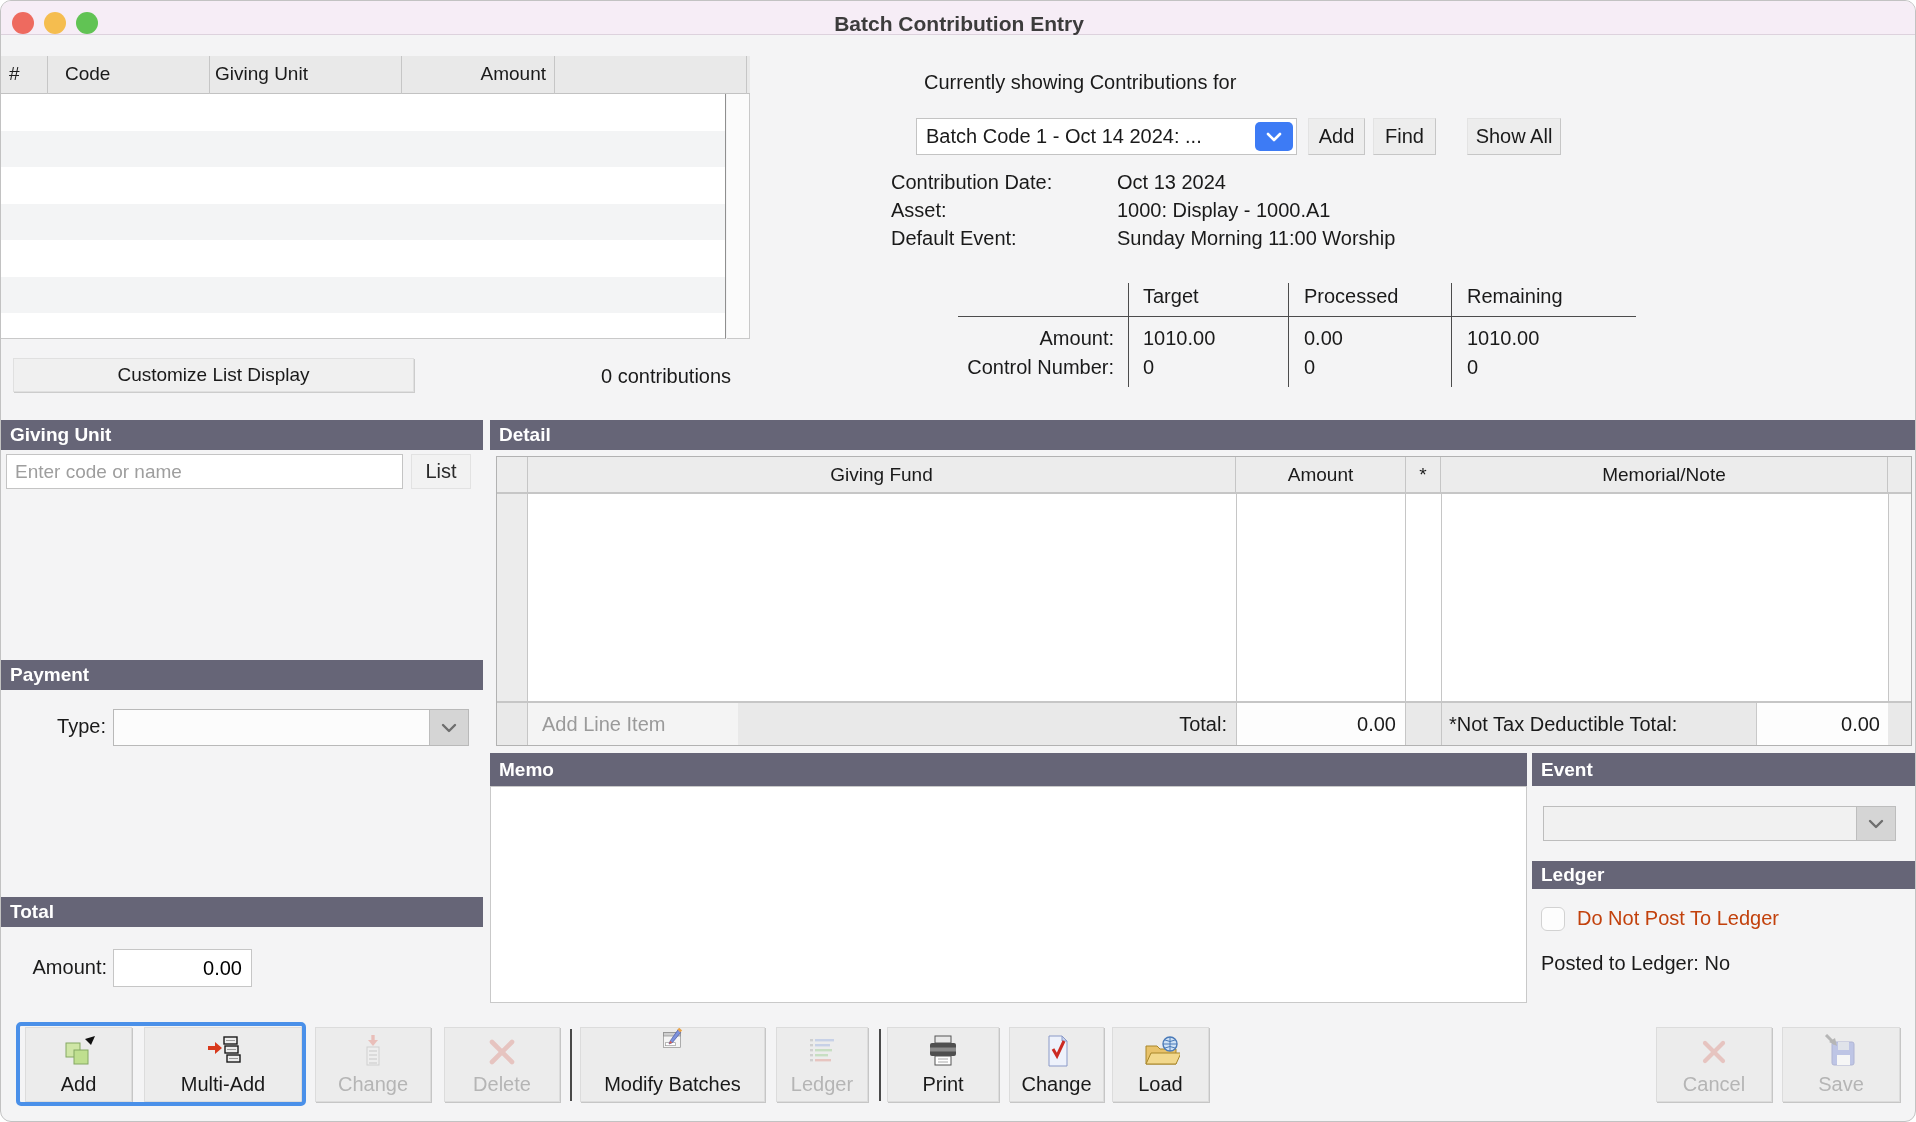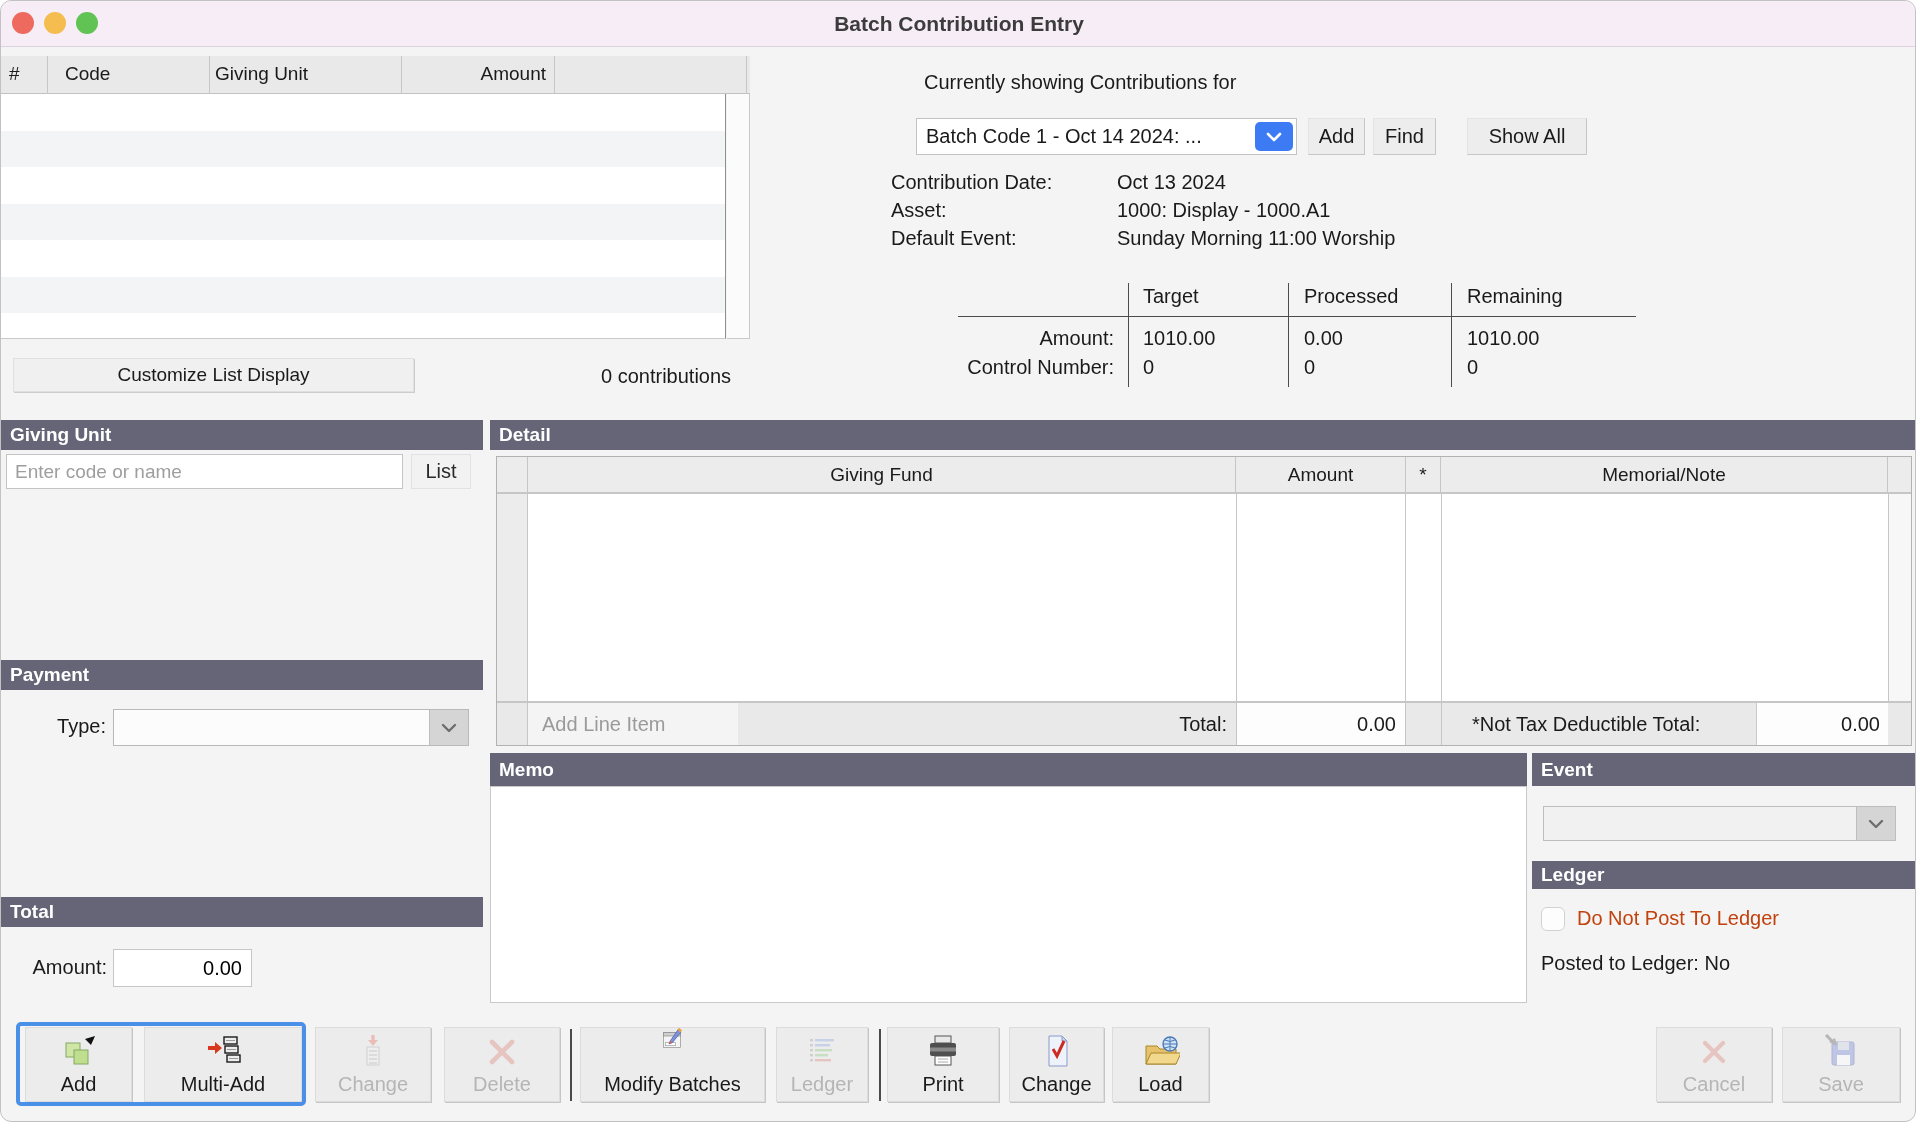--- a/index.html
+++ b/index.html
@@ -4,21 +4,21 @@
 <style>
   html,body{margin:0;padding:0;background:#ffffff;}
   #app{
     position:relative;width:1916px;height:1122px;
     font-family:"Liberation Sans",sans-serif;
     background:#f4f4f5;color:#1a1a1a;
     border-radius:11px;overflow:hidden;border:1px solid #c2c2c2;box-sizing:border-box;
   }
   .abs{position:absolute;box-sizing:border-box;}
   
-  .titlebar{left:0;top:0;width:1916px;height:46px;background:#f6edf6;border-bottom:1px solid #ddd2dd;}
+  .titlebar{left:0;top:0;width:1916px;height:34px;background:#f6edf6;border-bottom:1px solid #ddd2dd;}
   .dot{position:absolute;top:11px;width:22px;height:22px;border-radius:50%;}
   .win-title{position:absolute;left:0;top:0;width:100%;height:46px;line-height:46px;text-align:center;font-size:21px;font-weight:bold;color:#3c3c3c;}
   
   .list-header{left:0;top:55px;width:749px;height:38px;background:#e9e9e9;border-bottom:1px solid #c2c2c2;font-size:19px;}
   .list-header span{position:absolute;top:7px;}
   .vsep{position:absolute;top:0;width:1px;height:38px;background:#c6c6c6;}
   .list-body{left:0;top:93px;width:725px;height:245px;background:#fff;border-bottom:1px solid #c9c9c9;border-right:1px solid #8f8f8f;overflow:hidden;}
   .lrow{height:36.5px;}
   .lrow:nth-child(even){background:#f3f4f5;}
   .list-scroll{left:726px;top:93px;width:23px;height:245px;background:#fbfbfb;border-right:1px solid #c9c9c9;border-bottom:1px solid #c9c9c9;}
@@ -60,21 +60,21 @@
   .w-gut{width:31px;} .w-fund{width:708px;} .w-amt{width:170px;} .w-star{width:35px;} .w-memo{width:447px;} .w-scr{width:23px;}
   .body-gut{background:#ececec;border-right:1px solid #c6c6c6;}
   .body-amt{border-left:1px solid #c6c6c6;border-right:1px solid #c6c6c6;}
   .body-memo{border-left:1px solid #c6c6c6;}
   .body-scr{background:#f7f7f7;border-left:1px solid #c6c6c6;}
   .tot-gut{border-right:1px solid #c6c6c6;}
   .tot-fund{display:flex;align-items:center;}
   .add-line{width:210px;height:100%;background:#f4f4f4;color:#9a9a9a;display:flex;align-items:center;padding-left:14px;box-sizing:border-box;}
   .tot-label{margin-left:auto;padding-right:9px;}
   .tot-amt{background:#fdfdfd;border-left:1px solid #c6c6c6;border-right:1px solid #c6c6c6;display:flex;align-items:center;justify-content:flex-end;padding-right:9px;}
-  .tot-memo{border-left:1px solid #c6c6c6;display:flex;align-items:center;padding-left:23px;}
+  .tot-memo{border-left:1px solid #c6c6c6;display:flex;align-items:center;}
   .ntd-label{padding-left:7px;}
   .ntd-val{margin-left:auto;width:132px;height:100%;background:#fdfdfd;border-left:1px solid #c9c9c9;display:flex;align-items:center;justify-content:flex-end;padding-right:8px;box-sizing:border-box;}
   
   .memo-area{left:489px;top:785px;width:1037px;height:217px;background:#fff;border:1px solid #c9c9c9;resize:none;outline:none;font-family:"Liberation Sans",sans-serif;font-size:19px;}
   .event-select{left:1542px;top:805px;width:353px;height:35px;background:#f1f1f1;border:1px solid #bdbdbd;}
   .checkbox{left:1540px;top:906px;width:24px;height:24px;background:#fdfdfd;border:1.5px solid #d2d2d2;border-radius:6px;}
   .cb-label{left:1576px;top:906px;font-size:20px;color:#c2410c;}
   .posted-text{left:1540px;top:951px;font-size:20px;}
   
   .blue-box{left:15px;top:1021px;width:290px;height:84px;border:4px solid #4a90e9;border-radius:5px;pointer-events:none;}
@@ -124,21 +124,21 @@
   <div class="abs combo">
     <span class="combo-text">Batch Code 1 - Oct 14 2024: ...</span>
     <span class="combo-btn">
       <svg width="16" height="10" viewBox="0 0 16 10">
           <path d="M2 2 L8 8 L14 2" stroke="#ffffff" stroke-width="2.6" fill="none" stroke-linecap="round" stroke-linejoin="round"></path>
         </svg>
     </span>
   </div>
   <div class="abs mini-btn" style="left:1307px;top:117px;width:57px;">Add</div>
   <div class="abs mini-btn" style="left:1372px;top:117px;width:63px;">Find</div>
-  <div class="abs mini-btn" style="left:1466px;top:117px;width:120px;">Show All</div>
+  <div class="abs mini-btn" style="left:1466px;top:117px;width:94px;">Show All</div>
 
   <div class="info-row" style="top:170px;">
     <span class="info-label">Contribution Date:</span>
     <span class="info-value">Oct 13 2024</span>
   </div>
   <div class="info-row" style="top:198px;">
     <span class="info-label">Asset:</span>
     <span class="info-value">1000: Display - 1000.A1</span>
   </div>
   <div class="info-row" style="top:226px;">

